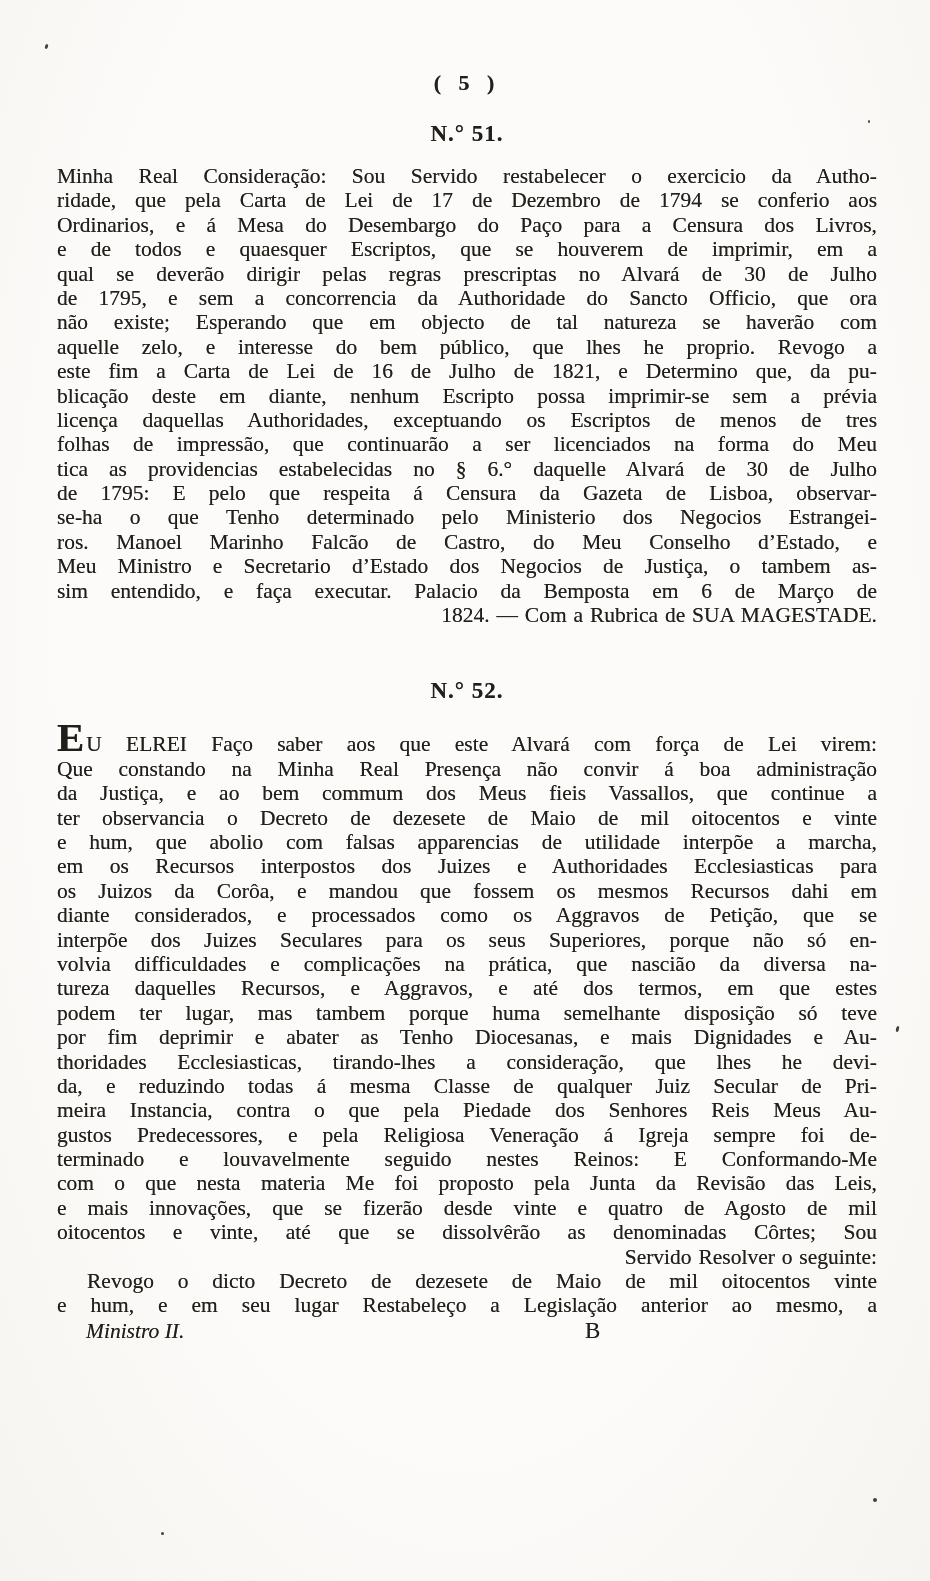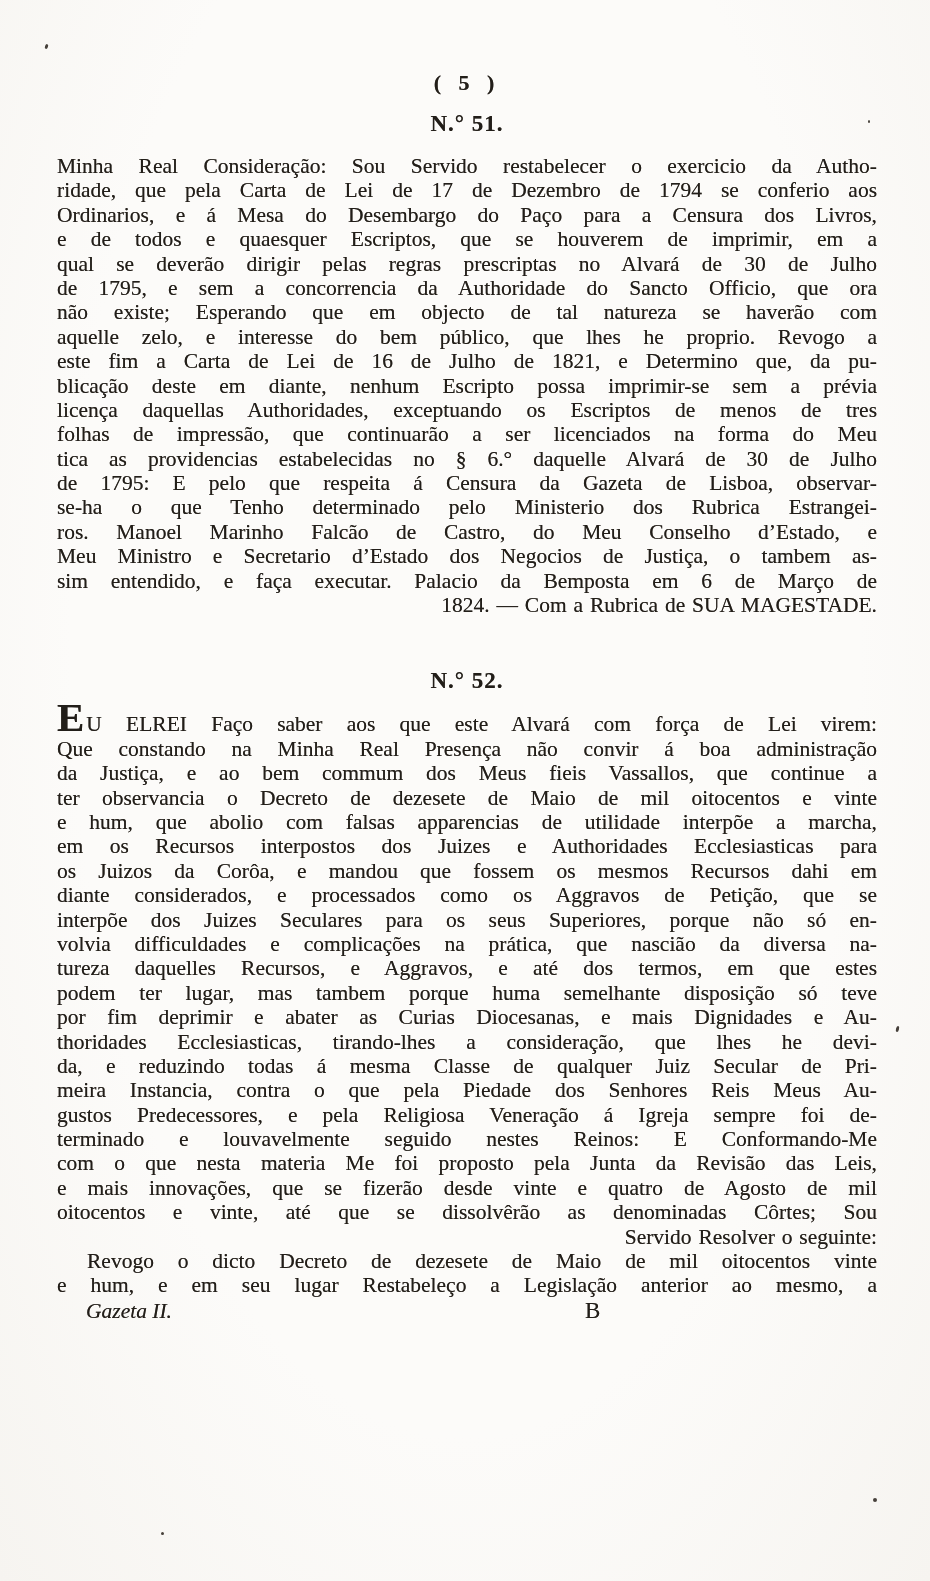--- a/index.html
+++ b/index.html
@@ -28,26 +28,26 @@
     font-weight: bold;
     letter-spacing: 6px;
   }
   .section { margin: 0; }
   .section-heading {
     text-align: center;
     font-size: 23px;
     line-height: 26px;
     font-weight: bold;
     letter-spacing: 1px;
-    margin-top: 15px;
+    margin-top: 25px;
     margin-bottom: 17px;
   }
   .section + .section .section-heading {
     margin-top: 51px;
-    margin-bottom: 18px;
+    margin-bottom: 28px;
   }
   .body-text { width: 820px; }
   .para { margin: 0; }
   .line {
     height: 24.4px;
     line-height: 24.4px;
     font-size: 21.5px;
     text-align: justify;
     white-space: normal;
     word-spacing: 1.5px;
@@ -115,21 +115,21 @@
           <div class="line">qual se deverão dirigir pelas regras prescriptas no Alvará de 30 de Julho</div>
           <div class="line">de 1795, e sem a concorrencia da Authoridade do Sancto Officio, que ora</div>
           <div class="line">não existe; Esperando que em objecto de tal natureza se haverão com</div>
           <div class="line">aquelle zelo, e interesse do bem público, que lhes he proprio. Revogo a</div>
           <div class="line">este fim a Carta de Lei de 16 de Julho de 1821, e Determino que, da pu-</div>
           <div class="line">blicação deste em diante, nenhum Escripto possa imprimir-se sem a prévia</div>
           <div class="line">licença daquellas Authoridades, exceptuando os Escriptos de menos de tres</div>
           <div class="line">folhas de impressão, que continuarão a ser licenciados na forma do Meu</div>
           <div class="line">tica as providencias estabelecidas no § 6.° daquelle Alvará de 30 de Julho</div>
           <div class="line">de 1795: E pelo que respeita á Censura da Gazeta de Lisboa, observar-</div>
-          <div class="line">se-ha o que Tenho determinado pelo Ministerio dos Rubrica Estrangei-</div>
+          <div class="line">se-ha o que Tenho determinado pelo Ministerio dos Negocios Estrangei-</div>
           <div class="line">ros. Manoel Marinho Falcão de Castro, do Meu Conselho d’Estado, e</div>
           <div class="line">Meu Ministro e Secretario d’Estado dos Negocios de Justiça, o tambem as-</div>
           <div class="line">sim entendido, e faça executar. Palacio da Bemposta em 6 de Março de</div>
           <div class="line flush">1824. — Com a Rubrica de SUA MAGESTADE.</div>
         </div>
       </div>
   </div>
 
   <div class="section">
     <div class="section-heading">N.° 52.</div>
@@ -140,40 +140,40 @@
           <div class="line">da Justiça, e ao bem commum dos Meus fieis Vassallos, que continue a</div>
           <div class="line">ter observancia o Decreto de dezesete de Maio de mil oitocentos e vinte</div>
           <div class="line">e hum, que abolio com falsas apparencias de utilidade interpõe a marcha,</div>
           <div class="line">em os Recursos interpostos dos Juizes e Authoridades Ecclesiasticas para</div>
           <div class="line">os Juizos da Corôa, e mandou que fossem os mesmos Recursos dahi em</div>
           <div class="line">diante considerados, e processados como os Aggravos de Petição, que se</div>
           <div class="line">interpõe dos Juizes Seculares para os seus Superiores, porque não só en-</div>
           <div class="line">volvia difficuldades e complicações na prática, que nascião da diversa na-</div>
           <div class="line">tureza daquelles Recursos, e Aggravos, e até dos termos, em que estes</div>
           <div class="line">podem ter lugar, mas tambem porque huma semelhante disposição só teve</div>
-          <div class="line">por fim deprimir e abater as Curias Diocesanas, e mais Dignidades e Au-</div>
+          <div class="line">por fim deprimir e abater as Tenho Diocesanas, e mais Dignidades e Au-</div>
           <div class="line">thoridades Ecclesiasticas, tirando-lhes a consideração, que lhes he devi-</div>
           <div class="line">da, e reduzindo todas á mesma Classe de qualquer Juiz Secular de Pri-</div>
           <div class="line">meira Instancia, contra o que pela Piedade dos Senhores Reis Meus Au-</div>
           <div class="line">gustos Predecessores, e pela Religiosa Veneração á Igreja sempre foi de-</div>
           <div class="line">terminado e louvavelmente seguido nestes Reinos: E Conformando-Me</div>
           <div class="line">com o que nesta materia Me foi proposto pela Junta da Revisão das Leis,</div>
           <div class="line">e mais innovações, que se fizerão desde vinte e quatro de Agosto de mil</div>
           <div class="line">oitocentos e vinte, até que se dissolvêrão as denominadas Côrtes; Sou</div>
           <div class="line flush">Servido Resolver o seguinte:</div>
         </div>
         <div class="para">
           <div class="line indent">Revogo o dicto Decreto de dezesete de Maio de mil oitocentos vinte</div>
           <div class="line">e hum, e em seu lugar Restabeleço a Legislação anterior ao mesmo, a</div>
         </div>
       </div>
   </div>
 
   <div class="footer-line">
-    <span class="folheto">Gazeta II.</span>
+    <span class="folheto">Ministro II.</span>
     <span class="signature">B</span>
   </div>
 
   <span class="speck s1"></span>
   <span class="speck s2"></span>
   <span class="speck s3"></span>
   <span class="speck s4"></span>
   <span class="speck s5"></span>
 
 </div>

